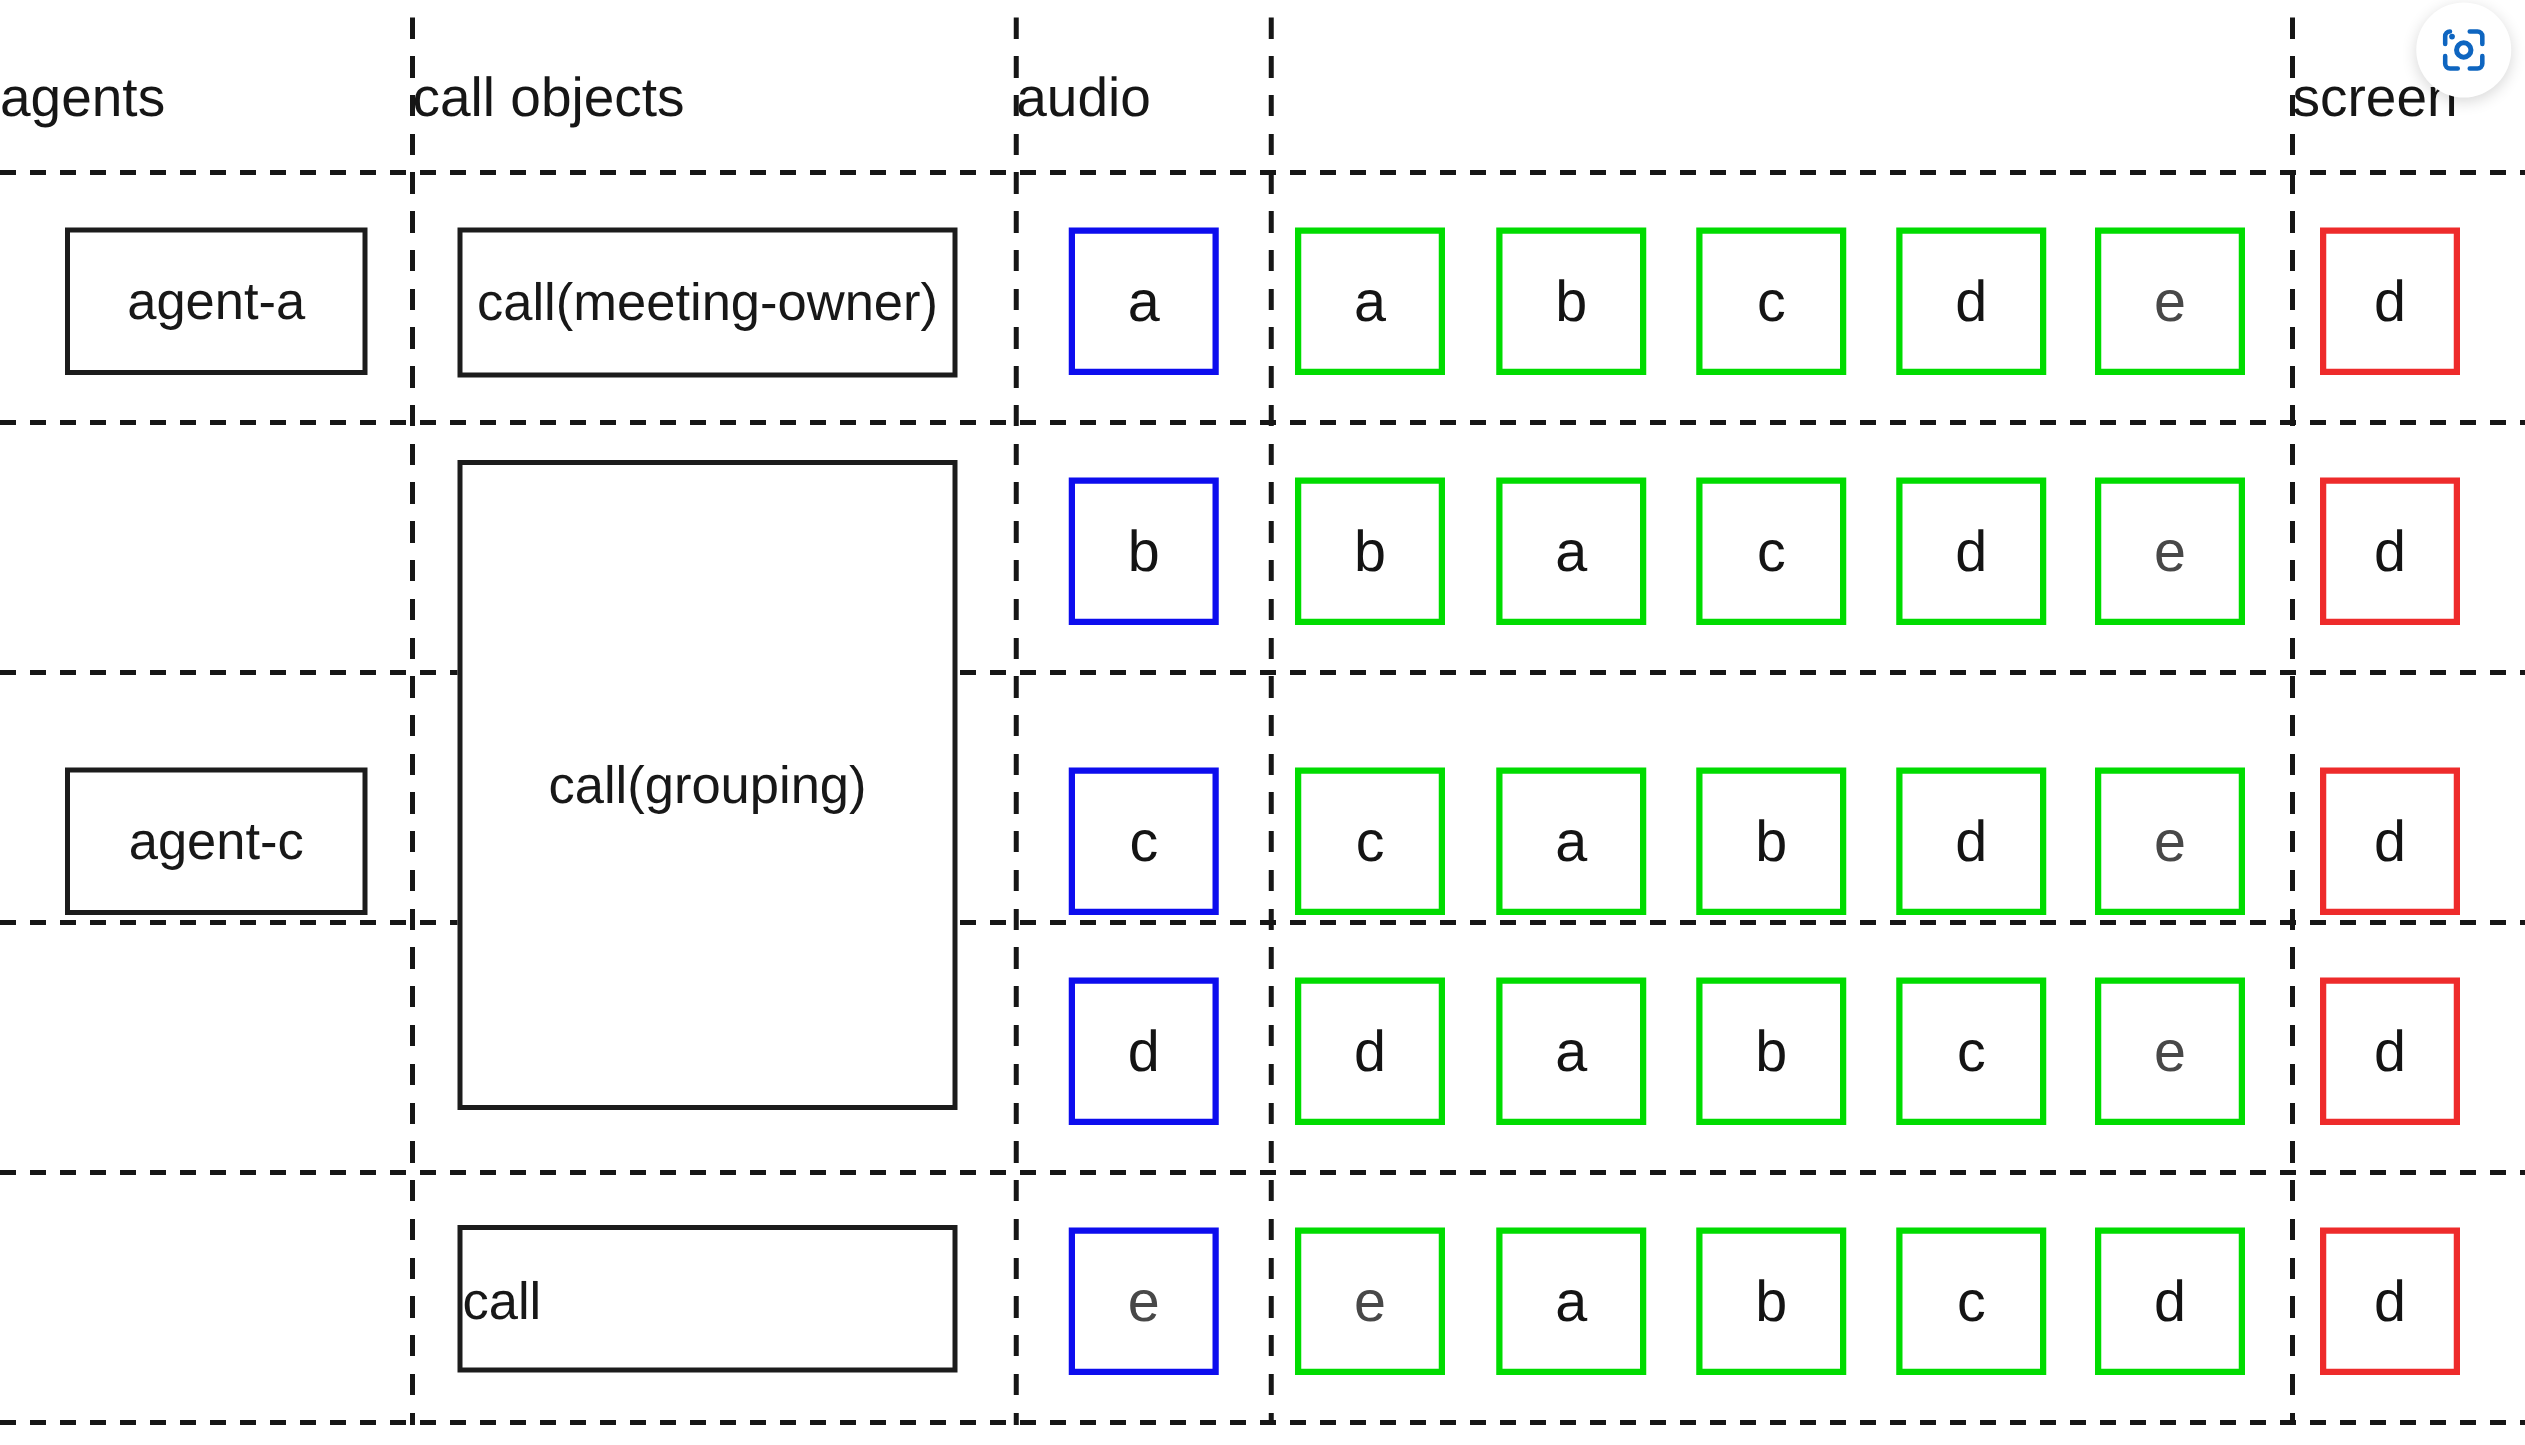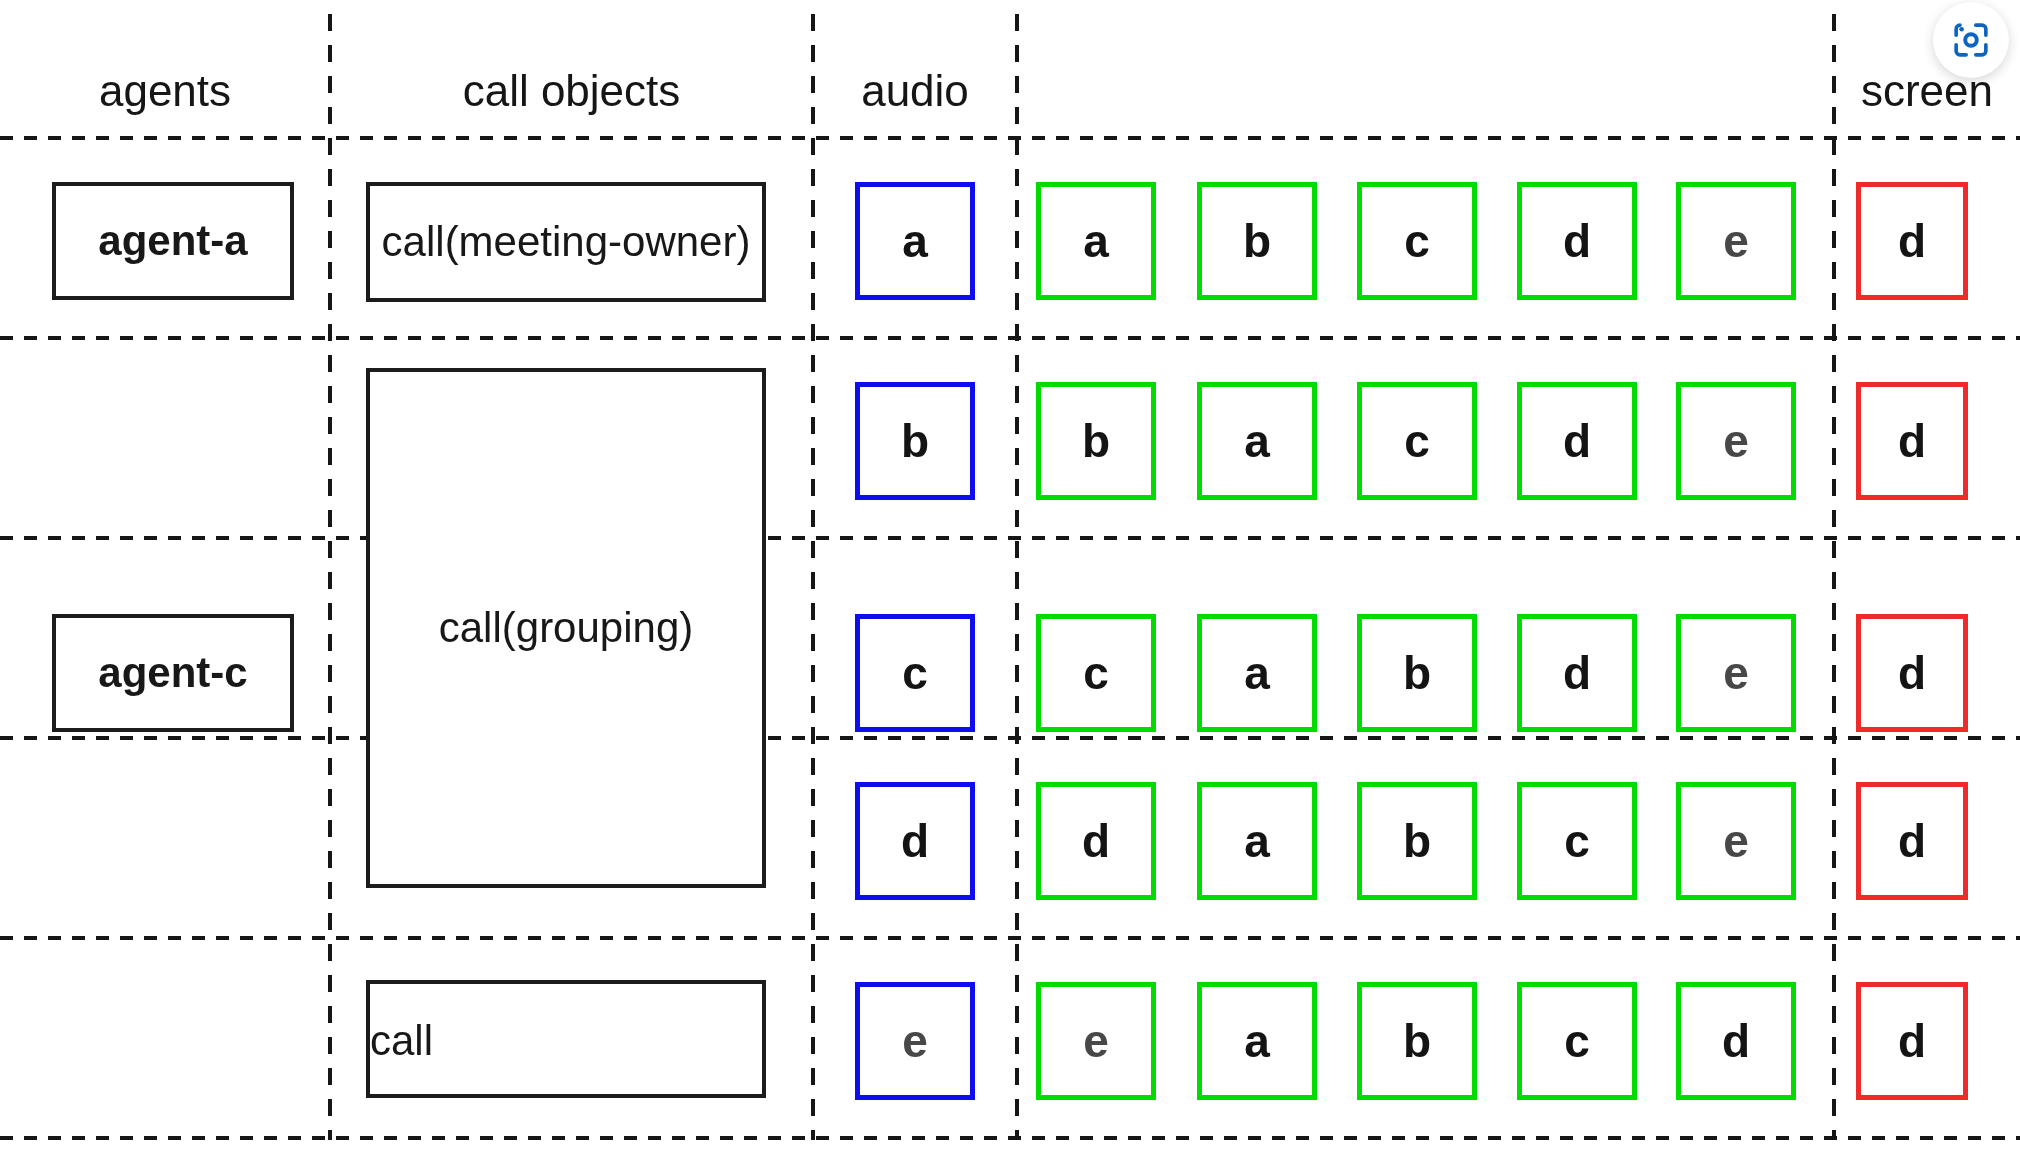--- a/index.html
+++ b/index.html
@@ -6,24 +6,24 @@
   #stage{
     position:relative;width:2020px;height:1156px;background:#ffffff;overflow:hidden;
     font-family:"Liberation Sans","DejaVu Sans",sans-serif;color:#161616;
   }
   
   .hl{position:absolute;left:0;width:2020px;height:4px;z-index:1;
       background:repeating-linear-gradient(to right,#161616 0 13px,transparent 13px 24px);}
   .vl{position:absolute;top:14px;height:1126px;width:4px;z-index:1;
       background:repeating-linear-gradient(to bottom,#161616 0 17px,transparent 17px 31px);}
   
-  .hdr{position:absolute;top:60px;height:62px;line-height:62px;text-align:center;
+  .hdr{position:absolute;top:48px;height:62px;line-height:62px;
        font-size:44px;color:#161616;z-index:2;}
   
-  .row{position:absolute;left:0;width:1752px;height:200px;font-weight:bold;}
+  .row{position:absolute;left:0;width:1752px;height:200px;}
   .box{position:absolute;top:44px;box-sizing:border-box;background:#ffffff;z-index:2;
        display:flex;align-items:center;justify-content:center;}
   .abox{left:52px;width:242px;height:118px;border:4px solid #1c1c1c;}
   .obox{left:855px;width:120px;height:118px;border:5px solid #0d0dee;}
   .cbox{width:120px;height:118px;border:5px solid #00dc00;}
   .c0{left:1036px}.c1{left:1197px}.c2{left:1357px}.c3{left:1517px}.c4{left:1676px}
   .sbox{left:1856px;width:112px;height:118px;border:5px solid #ee2b2b;}
   .txt{font-size:42px;color:#181818;}
   .ltr{font-size:46px;color:#141414;}
   .mut{color:#484848;}

